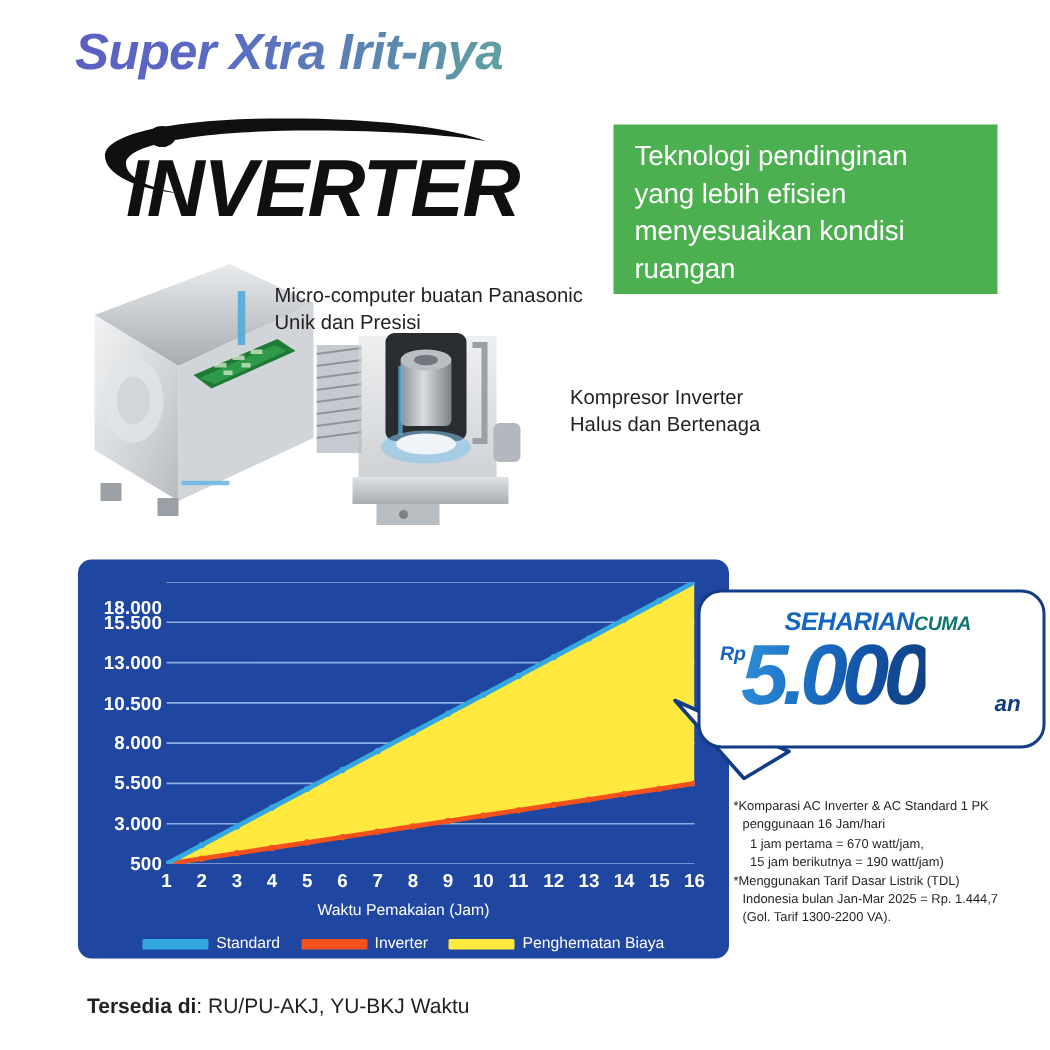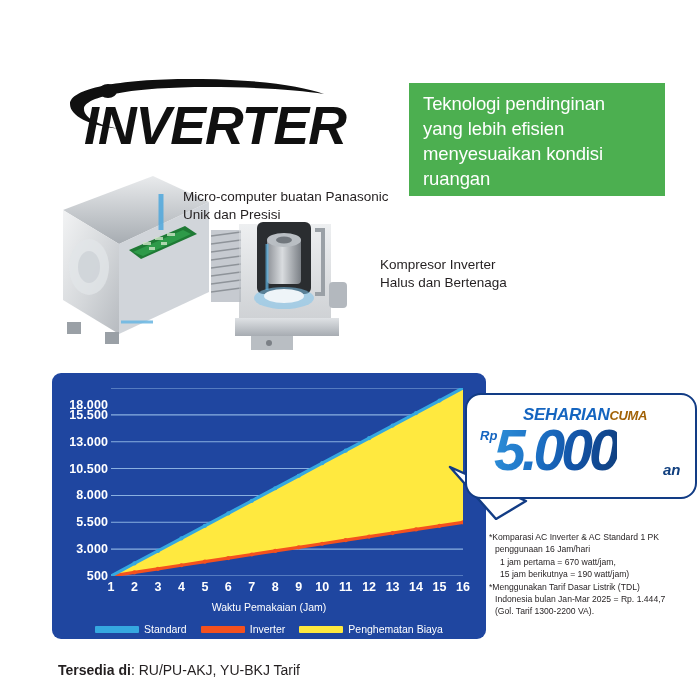--- a/index.html
+++ b/index.html
@@ -71,21 +71,21 @@
   
   .bubble{
     position:absolute;left:465px;top:393px;width:228px;height:102px;
     background:#ffffff;border:2px solid #123c85;border-radius:16px;z-index:6;
   }
   .bubble-tail{position:absolute;left:448px;top:455px;width:80px;height:65px;z-index:5;}
   .seharian{
     position:absolute;left:56px;top:10px;font-size:17px;font-weight:bold;
     font-style:italic;color:#1565c0;letter-spacing:-0.3px;white-space:nowrap;
   }
-  .seharian .cuma{font-size:13px;color:#a16207;}
+  .seharian .cuma{font-size:13px;color:#0f766e;}
   .rp{
     position:absolute;left:13px;top:33px;font-size:13px;font-weight:bold;
     font-style:italic;color:#1565c0;
   }
   .big-price{
     position:absolute;left:27px;top:24px;font-size:57px;font-weight:bold;
     font-style:italic;letter-spacing:-4px;line-height:62px;
     background:linear-gradient(100deg,#2e90d8 0%,#1d72c6 35%,#1253a6 65%,#103f7e 100%);
     -webkit-background-clip:text;background-clip:text;color:transparent;
     -webkit-text-fill-color:transparent;white-space:nowrap;
@@ -103,20 +103,21 @@
 
   
   .tersedia{position:absolute;left:58px;top:662px;font-size:14px;color:#231f20;}
   .tersedia b{font-weight:bold;}
 </style>
 </head>
 <body>
 
 <div class="page">
 
+  <div class="headline">Super Xtra Irit-nya</div>
 
   <div class="logo-wrap">
     <svg width="292" height="72" viewBox="0 0 292 72" xmlns="http://www.w3.org/2000/svg" aria-hidden="true">
       <g fill="#101010">
         <path d="M8 26 C8 10 60 0 140 1 C200 2 240 8 262 16 C238 12 196 9 146 9 C72 9 22 18 22 31 C22 40 36 47 58 51 C28 48 8 38 8 26 Z"></path>
         <ellipse cx="46" cy="13" rx="9" ry="7"></ellipse>
       </g>
       <g fill="#101010" font-family="Liberation Sans, sans-serif" font-size="54" font-weight="bold" font-style="italic" letter-spacing="-1">
         <text x="22" y="66" textLength="262" lengthAdjust="spacingAndGlyphs">INVERTER</text>
       </g>
@@ -320,16 +321,16 @@
       <div class="note-line ">*Komparasi AC Inverter &amp; AC Standard 1 PK</div>
       <div class="note-line i1">penggunaan 16 Jam/hari</div>
       <div class="note-line i2">1 jam pertama = 670 watt/jam,</div>
       <div class="note-line i2">15 jam berikutnya = 190 watt/jam)</div>
       <div class="note-line ">*Menggunakan Tarif Dasar Listrik (TDL)</div>
       <div class="note-line i1">Indonesia bulan Jan-Mar 2025 = Rp. 1.444,7</div>
       <div class="note-line i1">(Gol. Tarif 1300-2200 VA).</div>
     </div>
 
   <div class="tersedia">
-    <b>Tersedia di</b><span>: </span><span>RU/PU-AKJ, YU-BKJ Tarif</span>
+    <b>Tersedia di</b><span>: </span><span>RU/PU-AKJ, YU-BKJ Waktu</span>
   </div>
 
 </div>
 
 </body></html>

